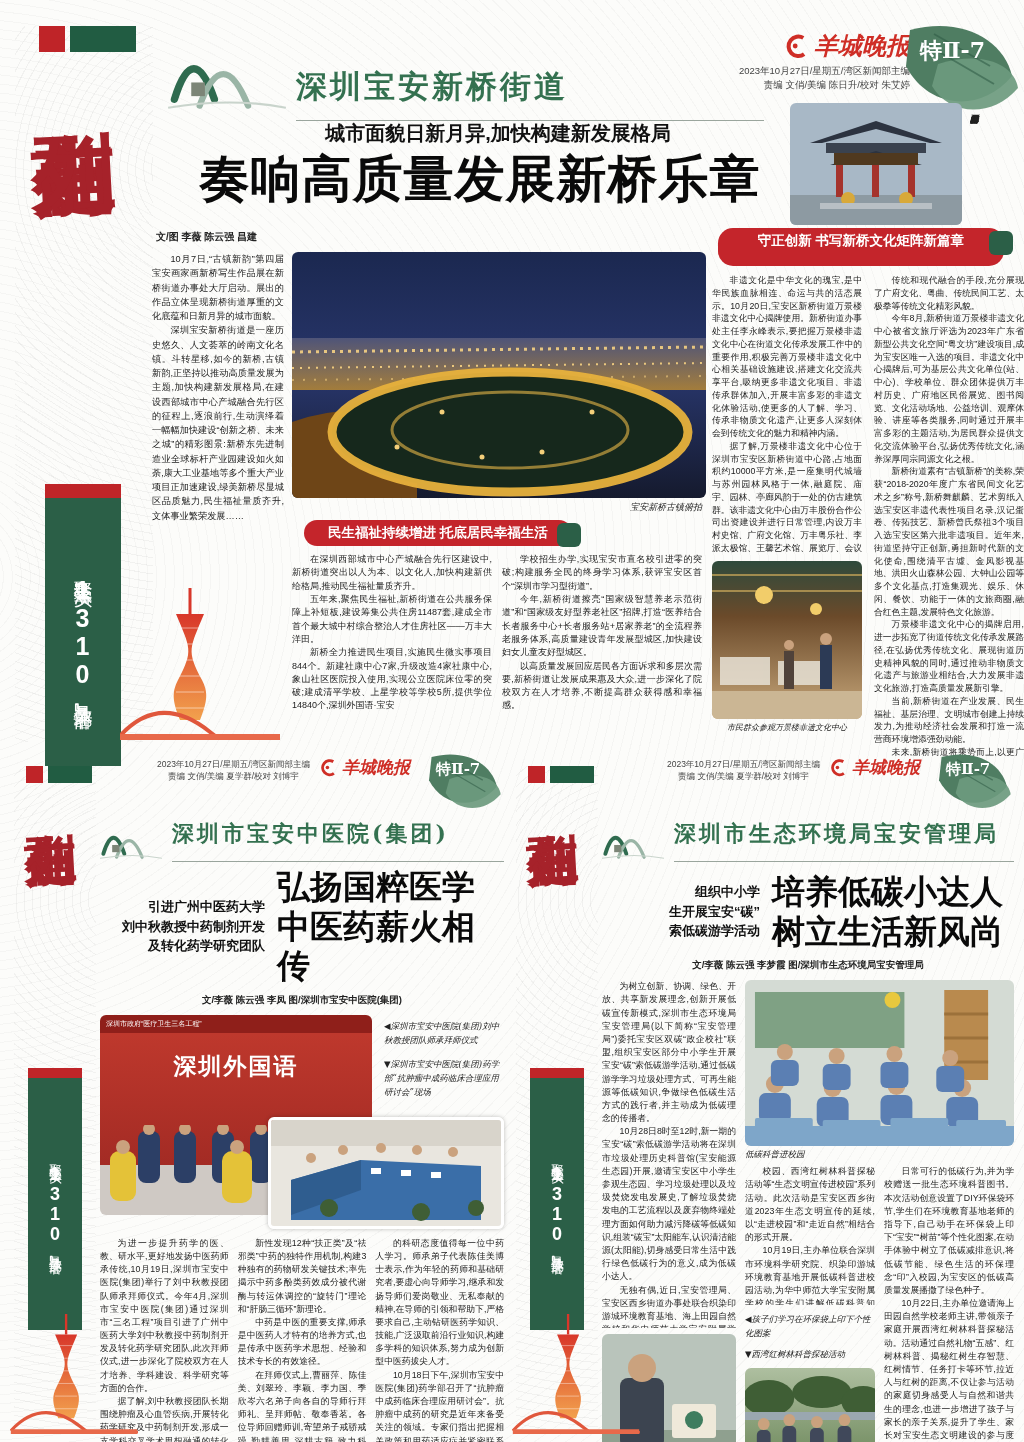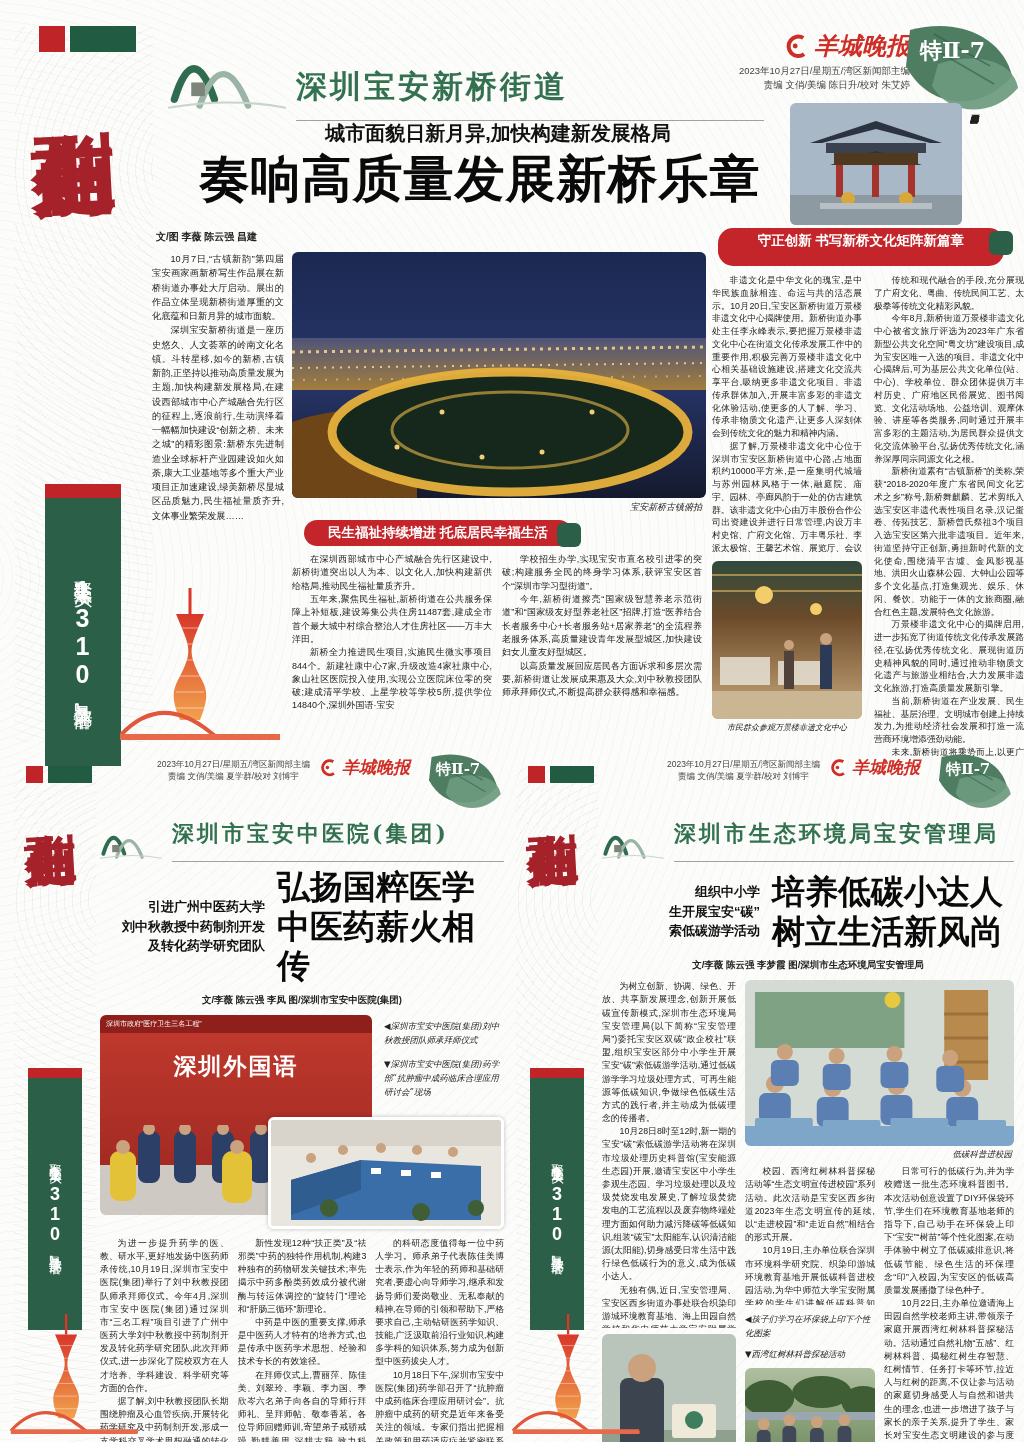--- a/index.html
+++ b/index.html
@@ -210,21 +210,21 @@
       <div class="banner" style="width:268px;height:26px;line-height:26px;font-size:13.5px;margin:6px 0 0 12px;">民生福祉持续增进 托底居民幸福生活</div>
       <div class="cols" style="gap:10px;margin-top:7px;">
         <div class="bodytxt" style="width:200px;height:176px;font-size:9px;line-height:1.48;">
           <p>在深圳西部城市中心产城融合先行区建设中,新桥街道突出以人为本、以文化人,加快构建新供给格局,推动民生福祉量质齐升。</p>
           <p>五年来,聚焦民生福祉,新桥街道在公共服务保障上补短板,建设筹集公共住房11487套,建成全市首个最大城中村综合整治人才住房社区——万丰大洋田。</p>
           <p>新桥全力推进民生项目,实施民生微实事项目844个。新建社康中心7家,升级改造4家社康中心,象山社区医院投入使用,实现公立医院床位零的突破;建成清平学校、上星学校等学校5所,提供学位14840个,深圳外国语·宝安</p>
         </div>
         <div class="bodytxt" style="width:200px;height:176px;font-size:9px;line-height:1.48;">
           <p>学校招生办学,实现宝安市直名校引进零的突破;构建服务全民的终身学习体系,获评宝安区首个“深圳市学习型街道”。</p>
           <p>今年,新桥街道擦亮“国家级智慧养老示范街道”和“国家级友好型养老社区”招牌,打造“医养结合长者服务中心+长者服务站+居家养老”的全流程养老服务体系,高质量建设青年发展型城区,加快建设妇女儿童友好型城区。</p>
-          <p>以高质量发展回应居民各方面诉求和多层次需要,新桥街道让发展成果惠及大众,刘中秋教授团队师承拜师仪式,不断提高群众获得感和幸福感。</p>
+          <p>以高质量发展回应居民各方面诉求和多层次需要,新桥街道让发展成果惠及大众,进一步深化了院校双方在人才培养,不断提高群众获得感和幸福感。</p>
         </div>
       </div>
     </div>
 
     <div style="position:absolute;left:712px;top:228px;width:312px;">
       <div class="banner" style="width:286px;height:38px;line-height:26px;font-size:13.5px;margin-left:6px;">守正创新 书写新桥文化矩阵新篇章</div>
       <div class="cols" style="gap:12px;margin-top:8px;">
         <div style="width:150px;">
           <div class="bodytxt" style="height:282px;font-size:8.8px;line-height:1.45;">
             <p>非遗文化是中华文化的瑰宝,是中华民族血脉相连、命运与共的活态展示。10月20日,宝安区新桥街道万景楼非遗文化中心揭牌使用。新桥街道办事处主任李永峰表示,要把握万景楼非遗文化中心在街道文化传承发展工作中的重要作用,积极完善万景楼非遗文化中心相关基础设施建设,搭建文化交流共享平台,吸纳更多非遗文化项目、非遗传承群体加入,开展丰富多彩的非遗文化体验活动,使更多的人了解、学习、传承非物质文化遗产,让更多人深刻体会到传统文化的魅力和精神内涵。</p>
@@ -507,21 +507,21 @@
                 <rect x="202" y="117" width="32" height="30" rx="7"></rect>
               </g>
             <g fill="#7ea6c9">
                 <rect x="0" y="146" width="270" height="20"></rect>
                 <rect x="10" y="138" width="58" height="10" rx="2"></rect>
                 <rect x="78" y="140" width="58" height="10" rx="2"></rect>
                 <rect x="146" y="138" width="58" height="10" rx="2"></rect>
                 <rect x="212" y="140" width="50" height="10" rx="2"></rect>
               </g>
           </svg>
-          <div class="kai" style="text-align:right;font-size:8.5px;margin:3px 2px 0 0;">低碳科普进校园</div>
+          <div class="kai" style="font-size:8.5px;margin:3px 2px 0 0;">低碳科普进校园</div>
           <div style="display:flex;gap:9px;margin-top:4px;">
 
             <div style="flex:1;">
               <div class="bodytxt" style="height:140px;font-size:8.8px;line-height:1.5;">
                 <p>校园、西湾红树林科普探秘活动等“生态文明宣传进校园”系列活动。此次活动是宝安区西乡街道2023年生态文明宣传的延续,以“走进校园”和“走近自然”相结合的形式开展。</p>
                 <p>10月19日,主办单位联合深圳市环境科学研究院、织染印游城环境教育基地开展低碳科普进校园活动,为华中师范大学宝安附属学校的学生们讲解低碳科普知识、法律知识及</p>
               </div>
               <div class="kai" style="font-size:8.5px;line-height:1.6;margin-top:8px;">
                 <div>◀孩子们学习在环保袋上印下个性化图案</div>
                 <div style="margin-top:8px;">▼西湾红树林科普探秘活动</div>

